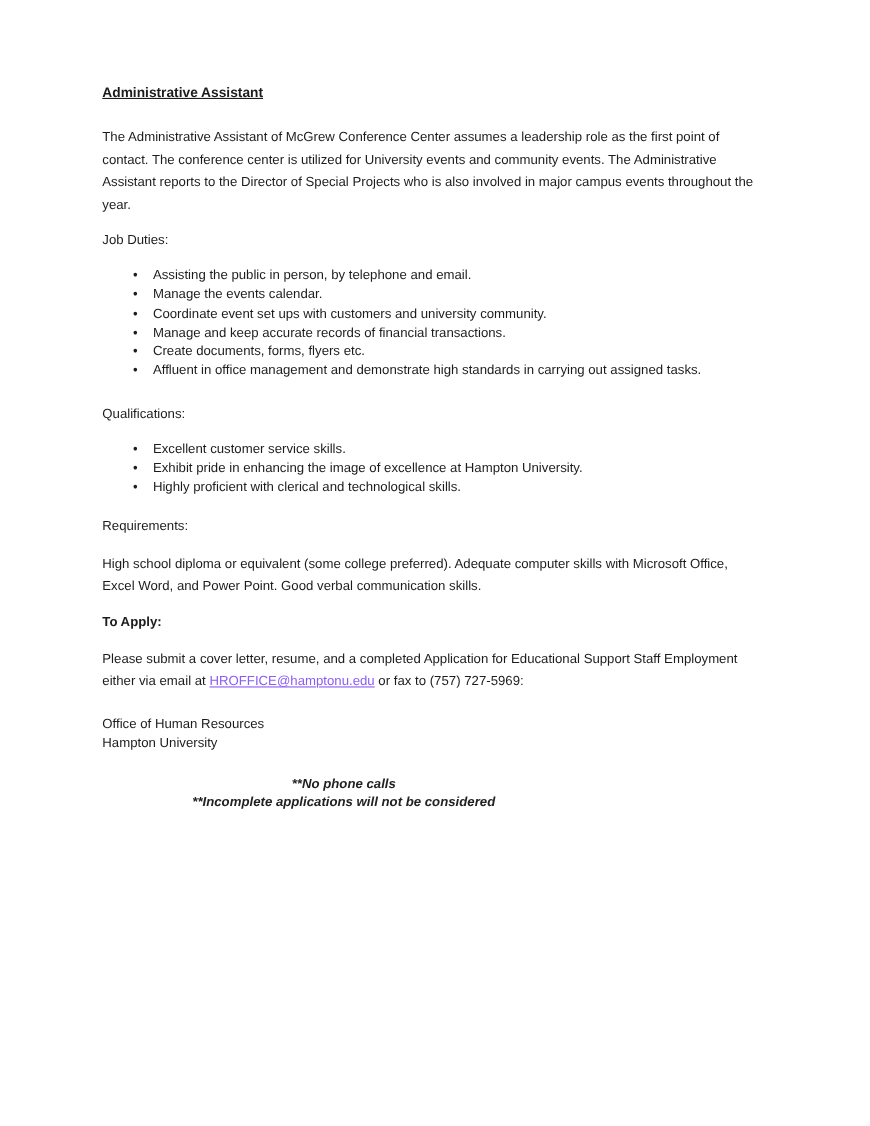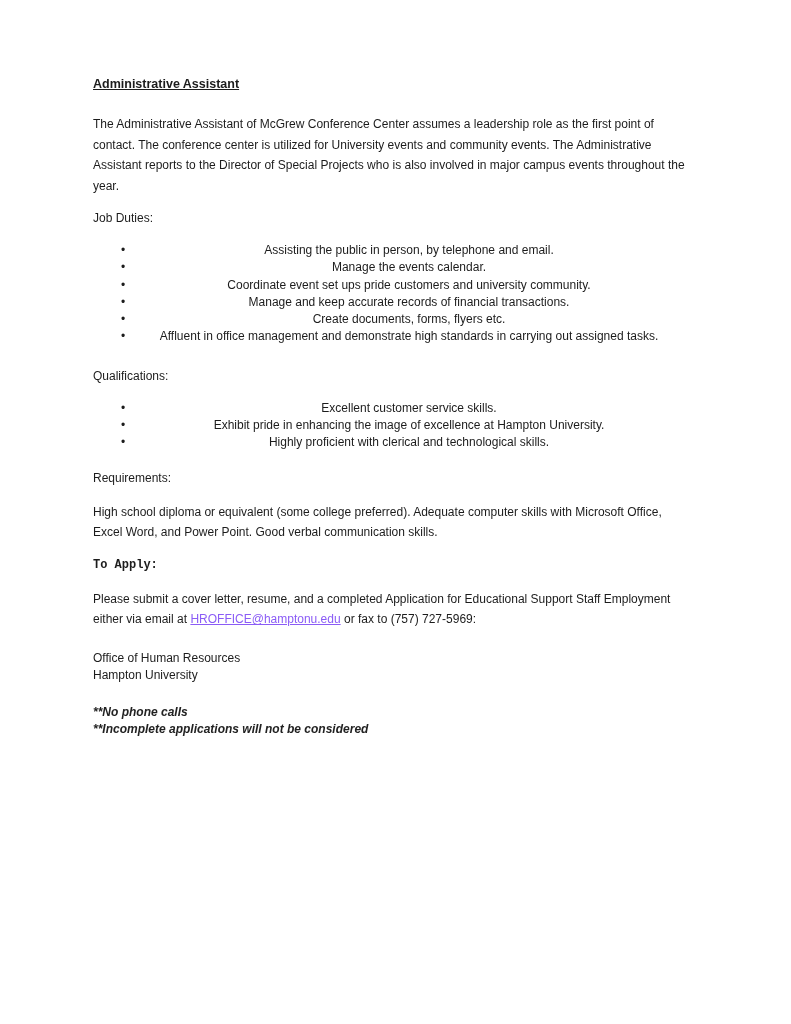--- a/index.html
+++ b/index.html
@@ -38,21 +38,20 @@
     line-height: 16px;
     margin: 0 0 16px 0;
   }
   .section-label.bold {
     font-weight: bold;
   }
   ul.doc-list {
     list-style: none;
     margin: 0 0 18px 0;
     padding: 0 0 0 28px;
-    text-align: center;
   }
   ul.doc-list li {
     position: relative;
     font-size: 12px;
     line-height: 17.3px;
     padding-left: 18px;
     width: 540px;
   }
   ul.doc-list li::before {
     content: "\2022";
@@ -76,55 +75,56 @@
     font-size: 12px;
     line-height: 17.2px;
     margin: 0 0 20px 0;
   }
   .notes-block {
     font-size: 12px;
     line-height: 17.2px;
     font-style: italic;
     font-weight: bold;
     color: #222222;
+    text-align: center;
   }
 </style>
 </head>
 <body>
 
 <div class="page">
 
   <h1 class="doc-title">Administrative Assistant</h1>
 
   <p class="body-text">The Administrative Assistant of McGrew Conference Center assumes a leadership role as the first point of contact. The conference center is utilized for University events and community events. The Administrative Assistant reports to the Director of Special Projects who is also involved in major campus events throughout the year.</p>
 
   <p class="section-label">Job Duties:</p>
 
   <ul class="doc-list">
     <li>Assisting the public in person, by telephone and email.</li>
     <li>Manage the events calendar.</li>
-    <li>Coordinate event set ups pride customers and university community.</li>
+    <li>Coordinate event set ups with customers and university community.</li>
     <li>Manage and keep accurate records of financial transactions.</li>
     <li>Create documents, forms, flyers etc.</li>
     <li>Affluent in office management and demonstrate high standards in carrying out assigned tasks.</li>
   </ul>
 
   <p class="section-label" style="margin-top:22px;">Qualifications:</p>
 
   <ul class="doc-list">
     <li>Excellent customer service skills.</li>
     <li>Exhibit pride in enhancing the image of excellence at Hampton University.</li>
     <li>Highly proficient with clerical and technological skills.</li>
   </ul>
 
   <p class="section-label" style="">Requirements:</p>
 
   <p class="body-text">High school diploma or equivalent (some college preferred). Adequate computer skills with Microsoft Office, Excel Word, and Power Point. Good verbal communication skills.</p>
 
-  <p class="section-label bold" style="margin-top:11px;font-family:Liberation Mono, monospace;">To Apply:</p>
+  <p class="section-label bold" style="margin-top:11px;">To Apply:</p>
 
   <p class="apply-para" style="margin-top:13px;"><span>Please submit a cover letter, resume, and a completed Application for Educational Support Staff Employment either via email at </span><a class="email-link">HROFFICE@hamptonu.edu</a><span> or fax to (757) 727-5969:</span></p>
 
   <div class="address-block" style="margin-top:20px;">
     <div>Office of Human Resources</div>
     <div>Hampton University</div>
   </div>
 
   <div class="notes-block">
     <div>**No phone calls</div>

